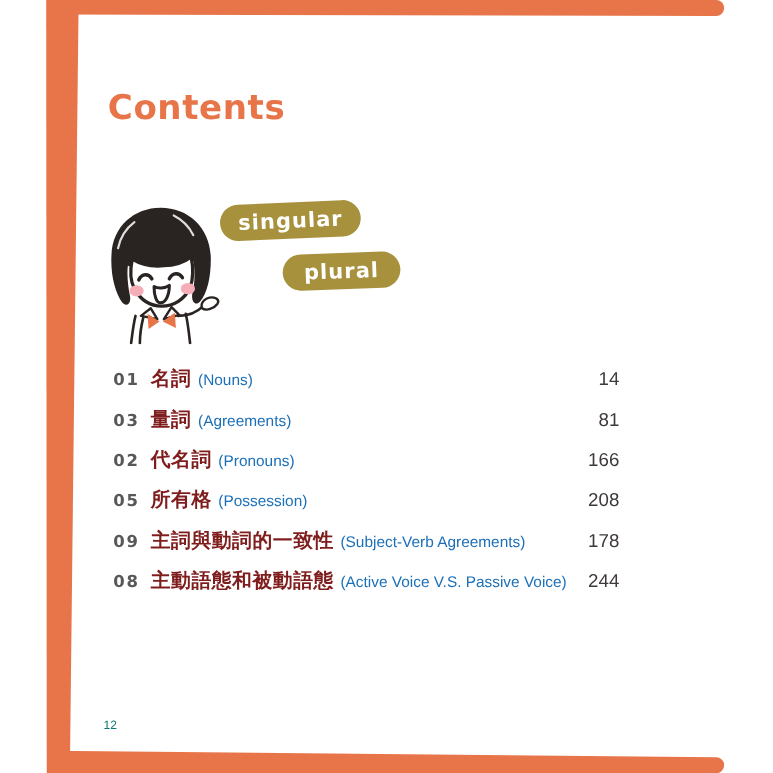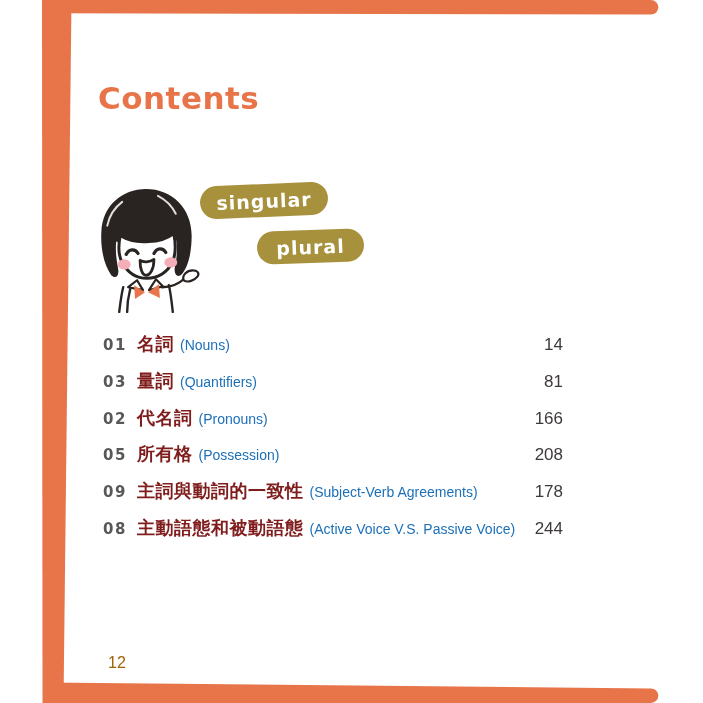--- a/index.html
+++ b/index.html
@@ -52,22 +52,22 @@
     text-align:center;
   }
   .en{
     font-size:14px;color:#1C70B8;
   }
   .pg{
     margin-left:auto;
     font-size:17px;color:#3E3A39;
   }
   .folio{
-    position:absolute;left:108px;top:654px;
-    font-size:16px;color:#a16207;
+    position:absolute;left:94px;top:654px;
+    font-size:11px;color:#0f766e;
   }
 </style>
 </head>
 <body>
 
 <div class="page">
 
   <svg class="frame-svg" viewBox="0 0 703 703" xmlns="http://www.w3.org/2000/svg" aria-hidden="true">
     <path d="M42,0 L71.5,0 L63.5,703 L42.5,703 Z" fill="#E87549"></path>
     <path d="M46,0 L651,0 A7.3,7.3 0 0 1 651,14.6 L46,13.2 Z" fill="#E87549"></path>
@@ -116,21 +116,21 @@
   <div class="toc">
     <div class="toc-row">
       <span class="num">01</span>
       <span class="zh">名詞</span>
       <span class="en">(Nouns)</span>
       <span class="pg">14</span>
     </div>
     <div class="toc-row">
       <span class="num">03</span>
       <span class="zh">量詞</span>
-      <span class="en">(Quantifiers)</span>
+      <span class="en">(Agreements)</span>
       <span class="pg">81</span>
     </div>
     <div class="toc-row">
       <span class="num">02</span>
       <span class="zh">代名詞</span>
       <span class="en">(Pronouns)</span>
       <span class="pg">166</span>
     </div>
     <div class="toc-row">
       <span class="num">05</span>

